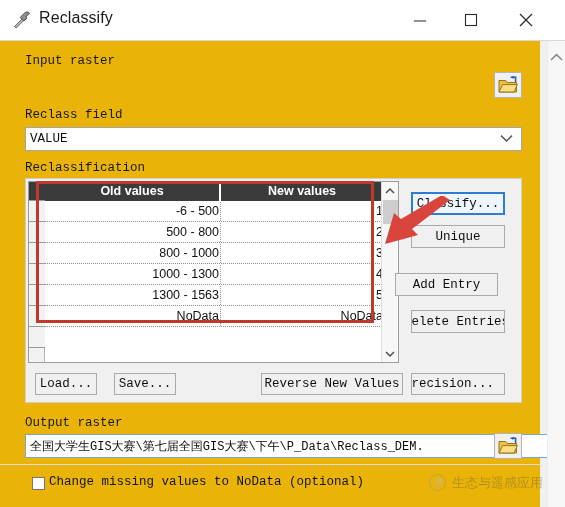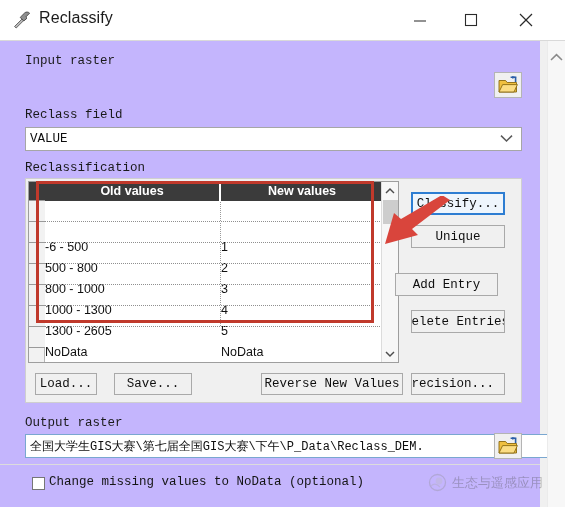--- a/index.html
+++ b/index.html
@@ -58,21 +58,21 @@
     position: absolute;
     left: 0; top: 41px;
     width: 565px; height: 466px;
     background: #f0f0f0;
     box-sizing: border-box;
   }
   .content {
     position: absolute;
     left: 0; top: 0;
     width: 540px; height: 466px;
-    background: #c4b5fd;
+    background: #eab308;
   }
 
   
   .outer-scroll {
     position: absolute;
     right: 0; top: 0;
     width: 18px; height: 466px;
     background: #f7f7f7;
     border-left: 1px solid #ebebeb;
     box-sizing: border-box;
@@ -199,23 +199,22 @@
     border-bottom: 1px dotted #8f8f8f;
     box-sizing: border-box;
   }
   .cell {
     position: absolute;
     top: 0; height: 20px;
     line-height: 20px;
     font-family: "Liberation Sans", sans-serif;
     font-size: 12.5px;
     color: #101010;
-    text-align: left;
-    box-sizing: border-box;
-    margin-top: 36px;
+    text-align: right;
+    box-sizing: border-box;
   }
   .cell-sep {
     position: absolute;
     top: 1px; height: 19px;
     width: 1px;
     border-left: 1px dotted #9a9a9a;
   }
 
   
   .grid-scroll {
@@ -418,21 +417,21 @@
               <div class="cell" style="left:0; width:174px;">800 - 1000</div>
               <div class="cell-sep" style="left:175px;"></div>
               <div class="cell" style="left:176px; width:162px;">3</div>
             </div>
             <div class="data-row" style="top:82px;">
               <div class="cell" style="left:0; width:174px;">1000 - 1300</div>
               <div class="cell-sep" style="left:175px;"></div>
               <div class="cell" style="left:176px; width:162px;">4</div>
             </div>
             <div class="data-row" style="top:103px;">
-              <div class="cell" style="left:0; width:174px;">1300 - 2605</div>
+              <div class="cell" style="left:0; width:174px;">1300 - 1563</div>
               <div class="cell-sep" style="left:175px;"></div>
               <div class="cell" style="left:176px; width:162px;">5</div>
             </div>
             <div class="data-row" style="top:124px;">
               <div class="cell" style="left:0; width:174px;">NoData</div>
               <div class="cell-sep" style="left:175px;"></div>
               <div class="cell" style="left:176px; width:162px;">NoData</div>
             </div>
             <div class="data-row" style="top:145px; border-bottom:none;"></div>
           </div>
@@ -461,21 +460,21 @@
         <div class="btn" style="left:369px; top:94px; width:103px; height:23px;">
           <span>Add Entry</span>
         </div>
         <div class="btn clipped" style="left:385px; top:131px; width:94px; height:23px;">
           <span>Delete Entries</span>
         </div>
 
         <div class="btn" style="left:9px; top:194px; width:62px; height:22px;">
           <span>Load...</span>
         </div>
-        <div class="btn" style="left:88px; top:194px; width:78px; height:22px;">
+        <div class="btn" style="left:88px; top:194px; width:62px; height:22px;">
           <span>Save...</span>
         </div>
         <div class="btn" style="left:235px; top:194px; width:142px; height:22px;text-align:center;">
           <span>Reverse New Values</span>
         </div>
         <div class="btn clipped" style="left:385px; top:194px; width:94px; height:22px;">
           <span>Precision...</span>
         </div>
       </div>
 

